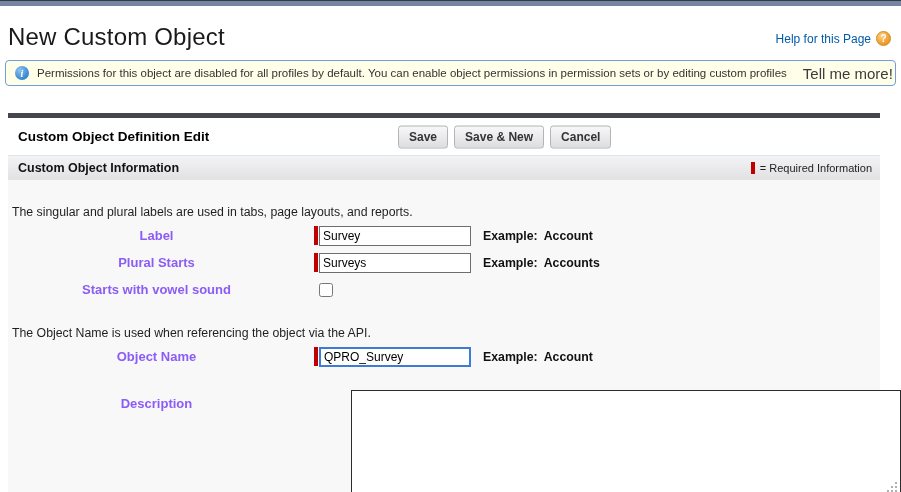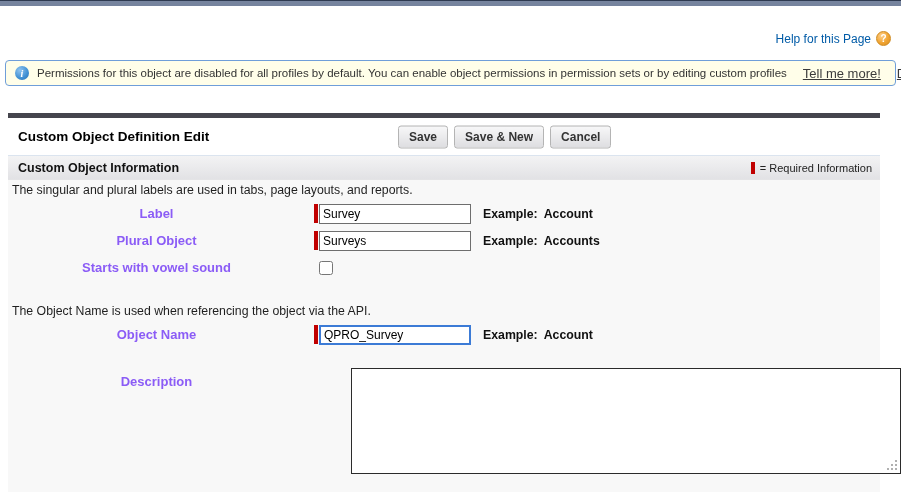--- a/index.html
+++ b/index.html
@@ -18,21 +18,21 @@
     color:#fff; font-size:10px; font-weight:bold; display:flex; align-items:center;
     justify-content:center; cursor:pointer; }
 
   .banner { margin:0 5px; height:26px; border:1px solid #6f9ed9; border-radius:4px;
     background:#fffee9; display:flex; align-items:center; padding:0 9px; gap:8px; }
   .info-icon { flex:none; width:14px; height:14px; border-radius:50%;
     background:radial-gradient(circle at 35% 30%, #8fc3ef 0%, #3e8fd3 60%, #2a6eb5 100%);
     color:#fff; font-size:10px; font-weight:bold; font-family:"Liberation Serif", serif;
     font-style:italic; display:flex; align-items:center; justify-content:center; }
   .banner-msg { font-size:11.5px; color:#333; white-space:nowrap; }
-  .banner-link { font-size:13px; color:#3b3b3b; text-decoration:underline;
+  .banner-link { font-size:15px; color:#3b3b3b; 
     margin-left:8px; white-space:nowrap; cursor:pointer; }
 
   .block { margin:27px 0 0 8px; width:872px; }
   .block-topbar { height:5px; background:#45454d; }
   .block-header { height:38px; background:#ffffff; position:relative; display:flex;
     align-items:center; border-bottom:1px solid #dbe4ef; }
   .block-title { font-size:13.5px; font-weight:bold; color:#000; padding-left:10px; }
   .btn-group { position:absolute; left:390px; top:50%; transform:translateY(-50%);
     display:flex; gap:6px; }
   .btn { font-family:"Liberation Sans", sans-serif; font-size:12px; font-weight:bold;
@@ -40,21 +40,21 @@
     border:1px solid #b4b4b4; border-radius:3px; cursor:pointer; }
 
   .subheader { height:24px; background:linear-gradient(#f3f3f4,#e2e2e5);
     display:flex; align-items:center; justify-content:space-between;
     padding:0 8px 0 10px; border-bottom:1px solid #e4e4e6;gap:22px; }
   .subheader-title { font-size:12.5px; font-weight:bold; color:#111; }
   .legend { display:flex; align-items:flex-end; gap:5px; }
   .legend-bar { width:4px; height:12px; background:#c00000; }
   .legend-text { font-size:11px; color:#222; }
 
-  .form-body { background:#f8f8f8; height:312px; padding-top:0; }
+  .form-body { background:#f8f8f8; height:312px; padding-top:22px; }
   .intro { font-size:12.3px; color:#1f1f1f; padding:3px 0 5px 4px; }
   .row { display:flex; align-items:center; margin-bottom:4px; min-height:23px; }
   .row-label { flex:none; width:297px; text-align:center; font-size:13px; font-weight:bold;
     color:#8b5cf6; }
   .req-bar { flex:none; width:4px; height:19px; background:#c00000; margin-left:9px; }
   .fld-input { margin-left:1px; width:152px; height:20px; border:1px solid #6e6e6e;
     background:#fff; font-family:"Liberation Sans", sans-serif; font-size:12px;
     padding:1px 3px; }
   .fld-input.focused { border:2px solid #3c7bd6; }
   .example { margin-left:12px; font-size:12.3px; font-weight:bold; color:#111; }
@@ -72,20 +72,21 @@
     background:#b0b0b0;
     box-shadow:-4px 0 0 #b0b0b0, -8px 0 0 #b0b0b0, 0 -4px 0 #b0b0b0,
       -4px -4px 0 #b0b0b0, 0 -8px 0 #b0b0b0; }
 </style>
 </head>
 <body>
 
 <div class="topbar"></div>
 
 <div class="page-header">
+  <div class="page-title">New Custom Object</div>
   <div class="help-wrap">
     <a class="help-link">Help for this Page</a>
     <span class="help-icon">?</span>
   </div>
 </div>
 
 <div class="banner">
   <span class="info-icon">i</span>
   <span class="banner-msg">Permissions for this object are disabled for all profiles by default. You can enable object permissions in permission sets or by editing custom profiles</span>
   <a class="banner-link">Tell me more!</a>
@@ -118,21 +119,21 @@
     <div class="row">
       <div class="row-label">Label</div>
       <span class="req-bar"></span>
       <input class="fld-input" type="text" value="Survey" style="">
       <div class="example">
         <span>Example:</span><span class="ex-val">Account</span>
       </div>
     </div>
 
     <div class="row">
-      <div class="row-label">Plural Object</div>
+      <div class="row-label">Plural Starts</div>
       <span class="req-bar"></span>
       <input class="fld-input" type="text" value="Surveys" style="">
       <div class="example">
         <span>Example:</span><span class="ex-val">Accounts</span>
       </div>
     </div>
 
     <div class="row">
       <div class="row-label">Starts with vowel sound</div>
       <input class="checkbox" type="checkbox" style="">

